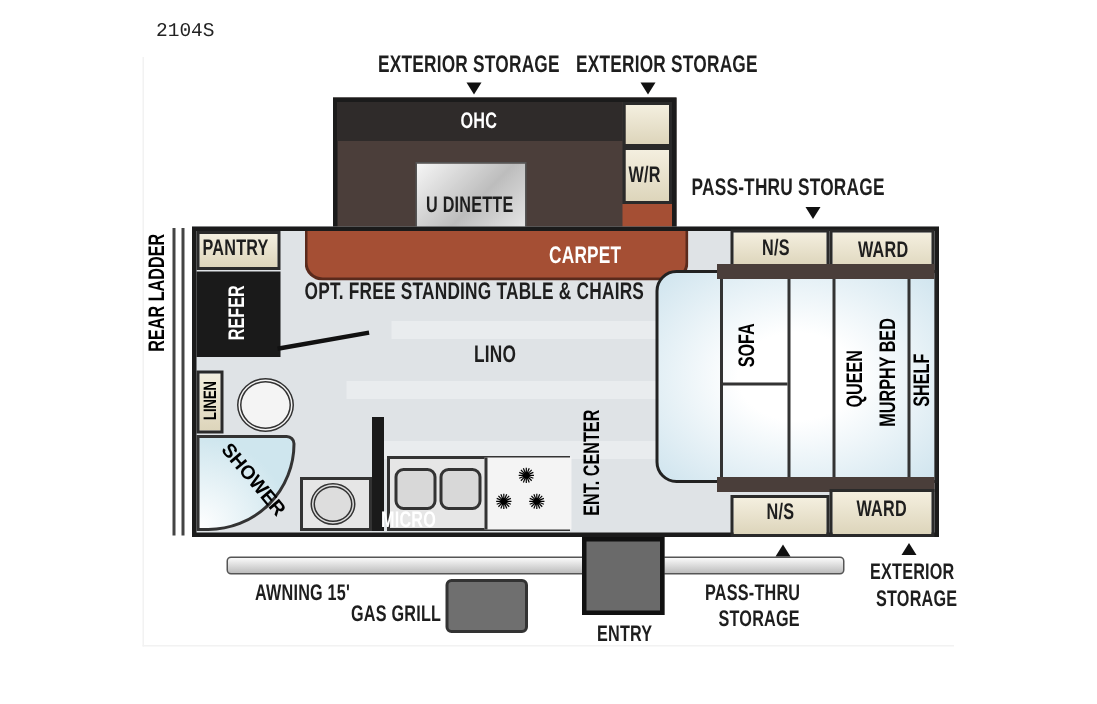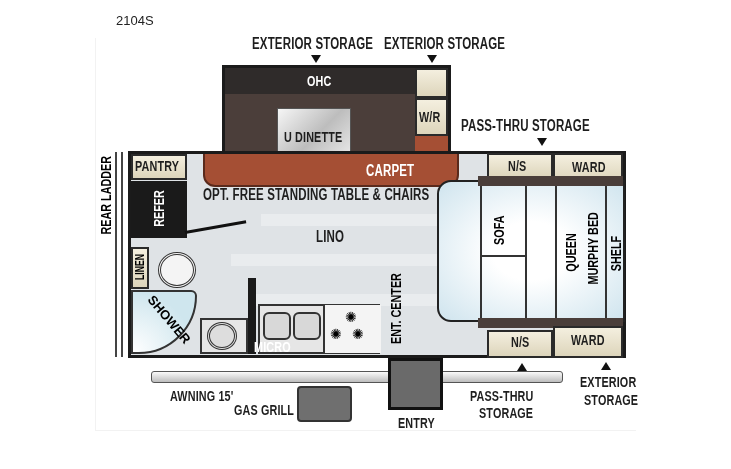--- a/index.html
+++ b/index.html
@@ -1,18 +1,18 @@
 <!DOCTYPE html>
 <html><head>
   <meta charset="utf-8">
   <style>
     html, body { margin: 0; padding: 0; background: #ffffff; }
     body { width: 731px; height: 469px; position: relative; overflow: hidden; font-family: "Liberation Sans", sans-serif; }
     .abs { position: absolute; }
-    .model { left: 104px; top: 13px; font-size: 13px; color: #222; font-family: Liberation Sans, sans-serif; margin-left: 12px; }
+    .model { left: 104px; top: 13px; font-size: 13px; color: #222; font-family: Liberation Mono, monospace; }
     .frame { left: 95px; top: 38px; width: 540px; height: 392px; border-left: 1px solid #f2f2f2; border-bottom: 1px solid #f2f2f2; }
     .lbl { font-family: "Liberation Sans", sans-serif; font-weight: bold; color: #1e1e1e; transform: scaleX(0.72); transform-origin: left top; white-space: nowrap; letter-spacing: 0.2px; }
     .lbl-w { color: #ffffff; }
     .vert { transform: rotate(-90deg) scaleX(0.72); transform-origin: center center; white-space: nowrap; font-weight: bold; font-family: "Liberation Sans", sans-serif; text-align: center; }
     .arrow-down { width: 0; height: 0; border-left: 5px solid transparent; border-right: 5px solid transparent; border-top: 8px solid #111; }
     .arrow-up { width: 0; height: 0; border-left: 5px solid transparent; border-right: 5px solid transparent; border-bottom: 8px solid #111; }
     
     .main { left: 128px; top: 151px; width: 498px; height: 207px; background: #dfe3e6; border: 3px solid #1b1b1b; box-sizing: border-box; }
     .lino-stripe { background: #e9ecee; height: 12px; }
     .slide { left: 222px; top: 65px; width: 229px; height: 103px; background: #4b3e3a; border: 3px solid #1b1b1b; box-sizing: border-box; }

